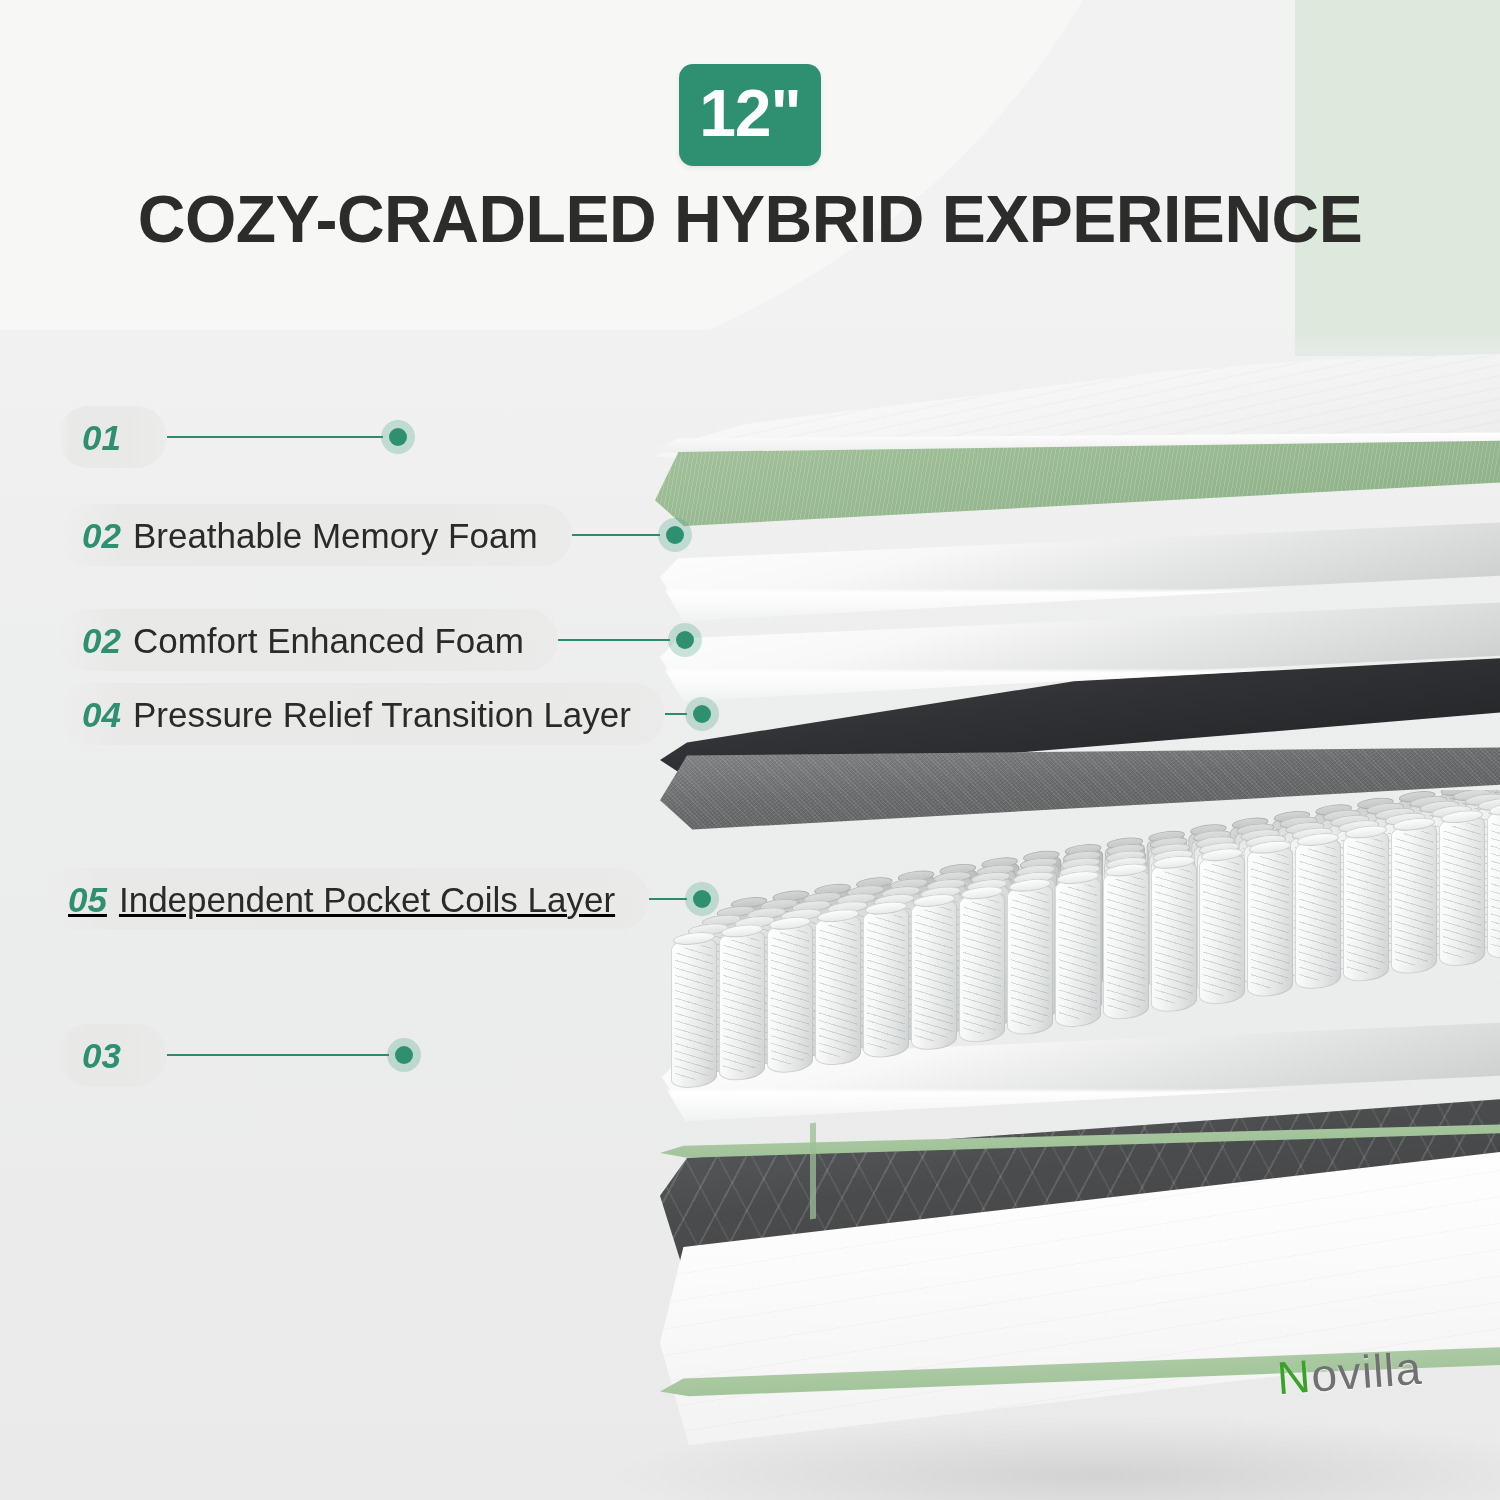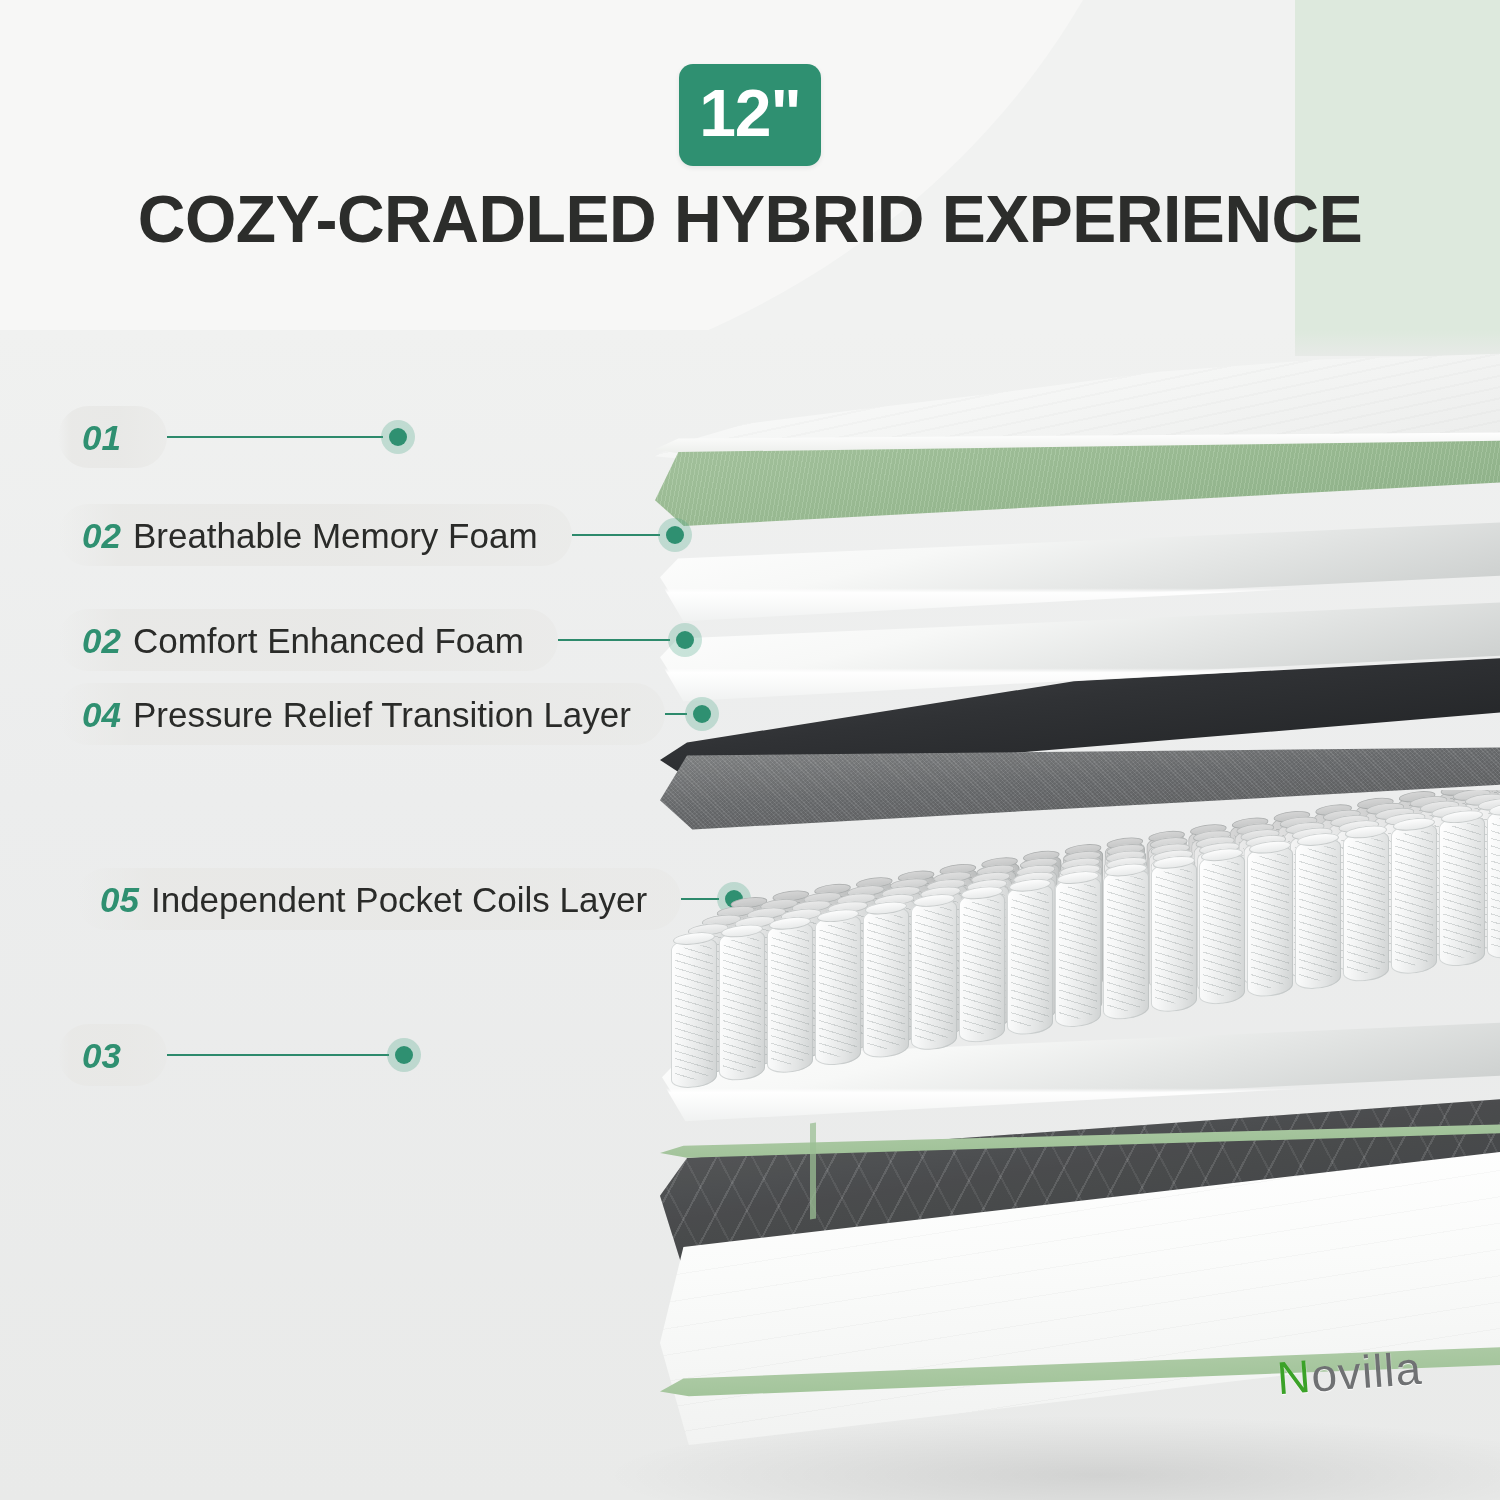--- a/index.html
+++ b/index.html
@@ -439,21 +439,21 @@
       <span class="num">04</span>
       <span class="lbl">Pressure Relief Transition Layer</span>
     </div>
     <div class="leader" style="width:22px;"></div>
     <div class="dot-wrap">
       <div class="dot-ring"></div>
       <div class="dot-core"></div>
     </div>
   </div>
 
-  <div class="callout" id="co-5" style="left:76px;top:868px;">
+  <div class="callout" id="co-5" style="left:44px;top:868px;text-decoration:underline;">
     <div class="pill">
       <span class="num">05</span>
       <span class="lbl">Independent Pocket Coils Layer</span>
     </div>
     <div class="leader" style="width:38px;"></div>
     <div class="dot-wrap">
       <div class="dot-ring"></div>
       <div class="dot-core"></div>
     </div>
   </div>

